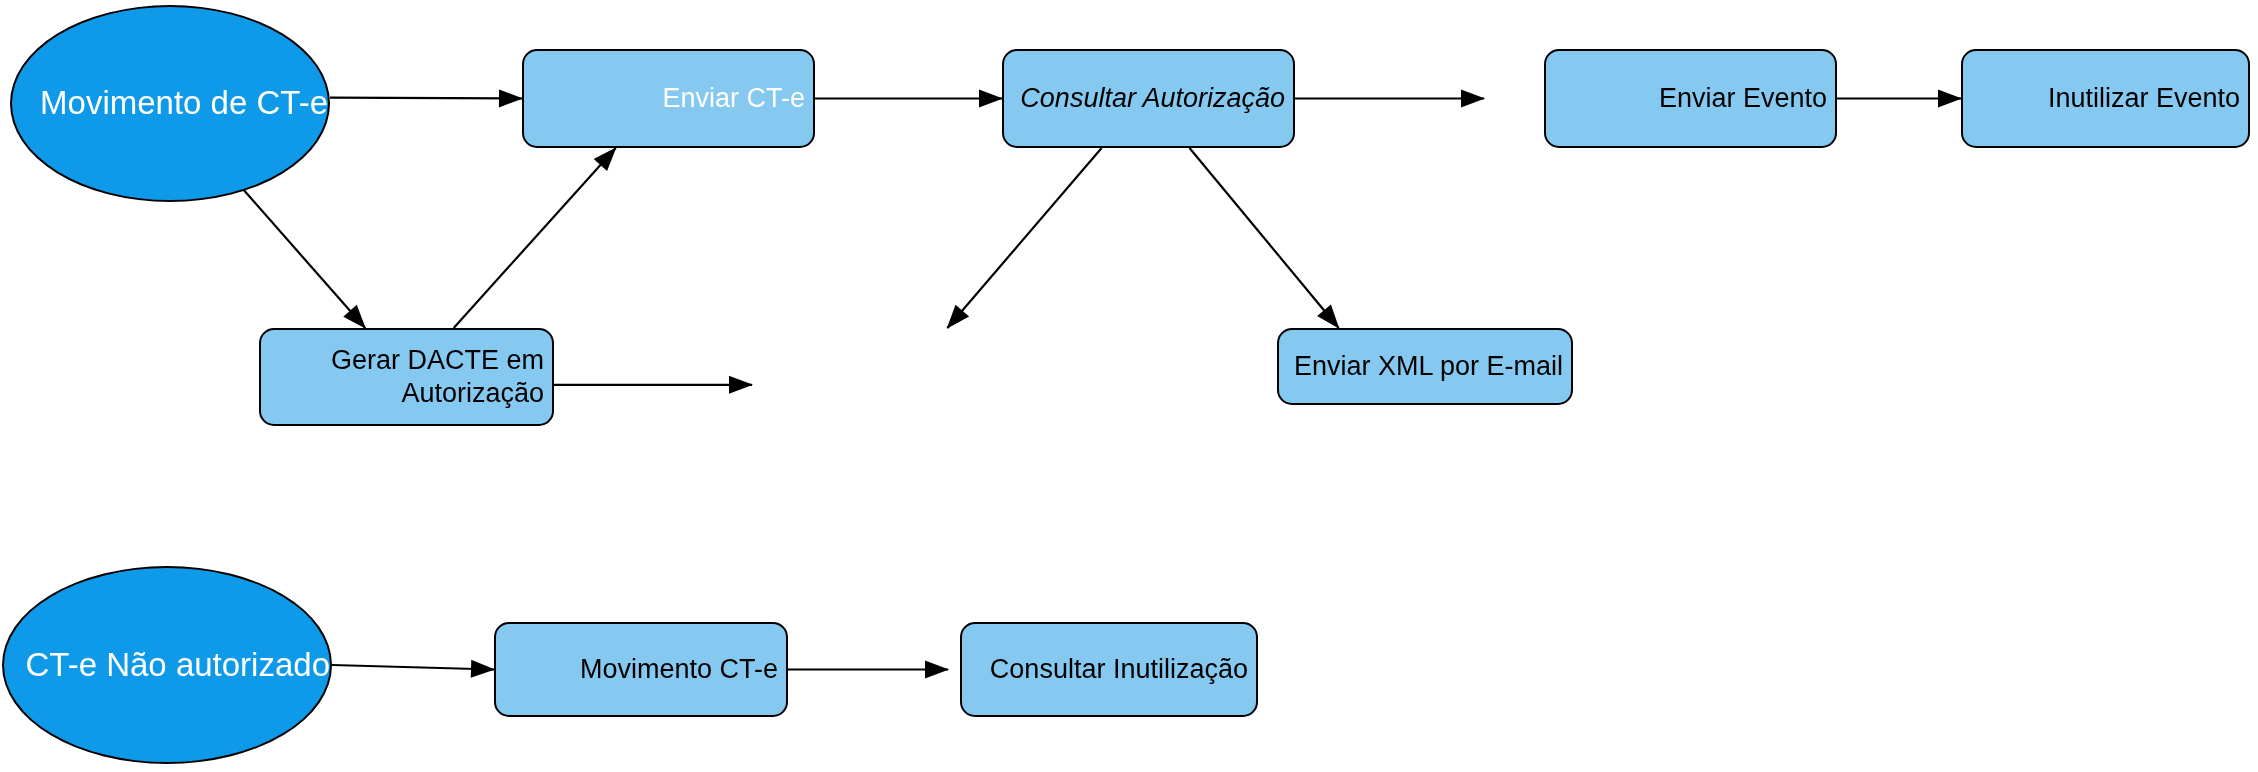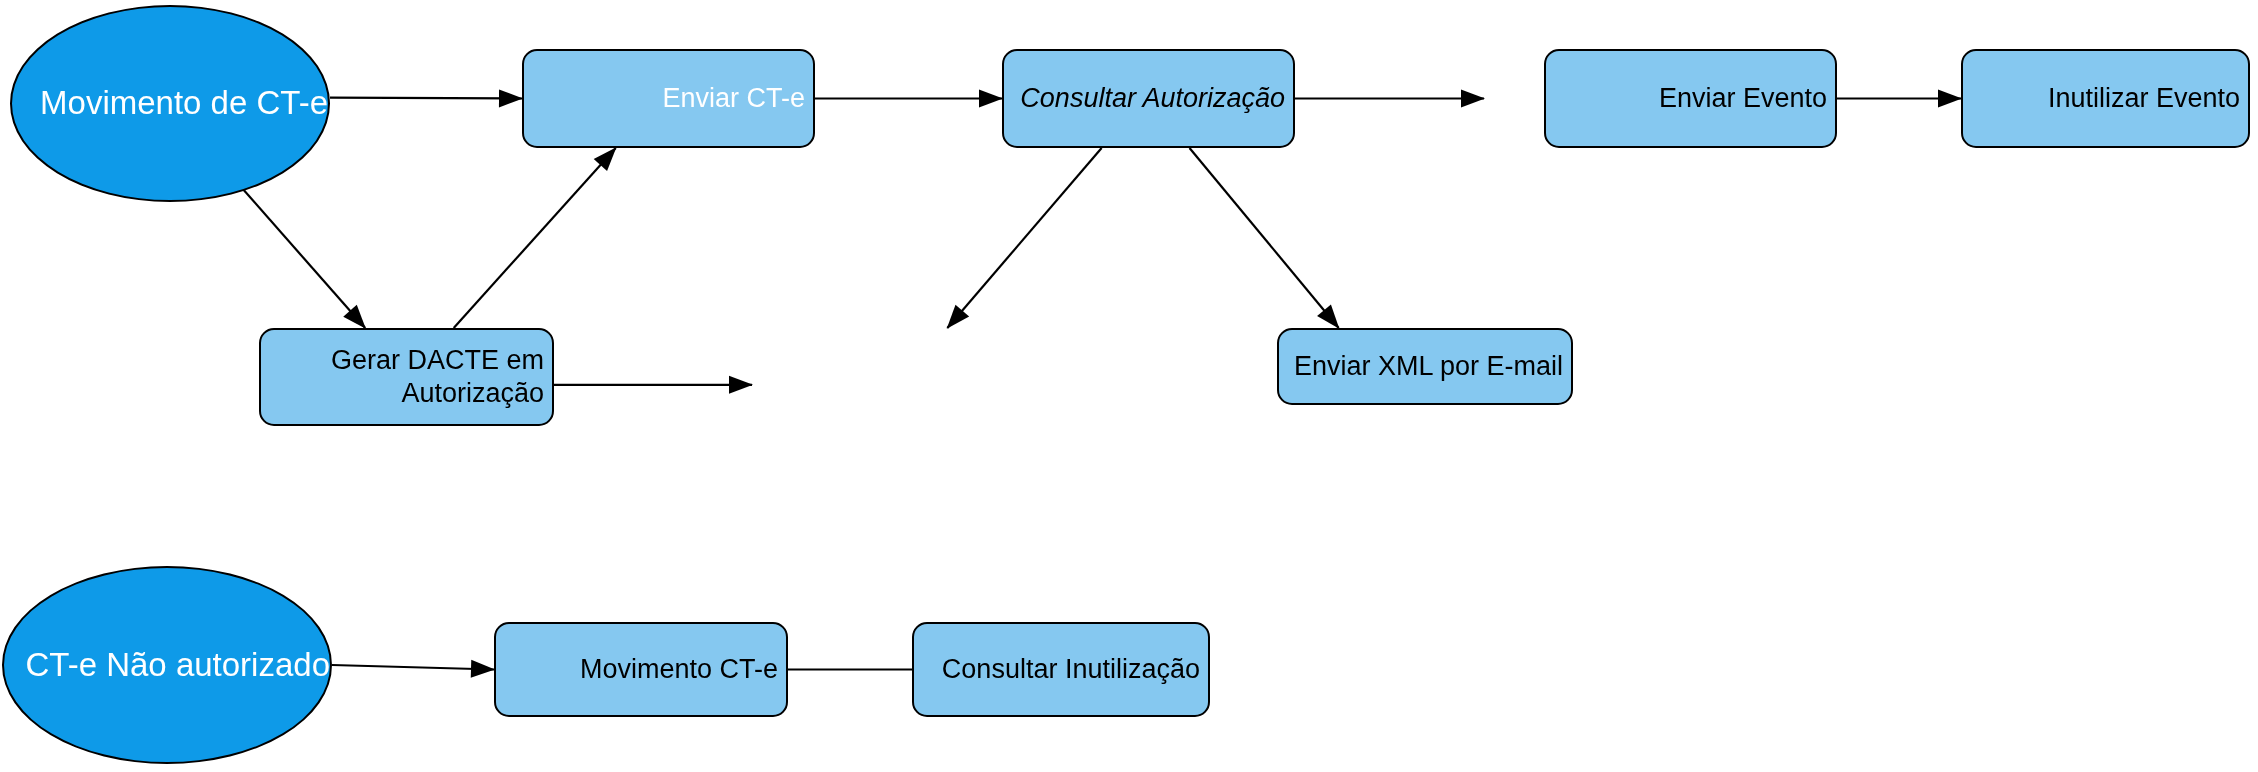--- a/index.html
+++ b/index.html
@@ -111,17 +111,17 @@
   </div>
 
   <div class="node ellipse" style="left:2px; top:566px; width:330px; height:198px;">
     <span class="lbl">CT-e Não autorizado</span>
   </div>
 
   <div class="node box" style="left:494px; top:622px; width:294px; height:95px;">
     <span class="lbl">Movimento CT-e</span>
   </div>
 
-  <div class="node box" style="left:912px; top:622px; width:298px; height:95px;">
+  <div class="node box" style="left:960px; top:622px; width:298px; height:95px;">
     <span class="lbl">Consultar Inutilização</span>
   </div>
 
 </div>
 
 </body></html>

